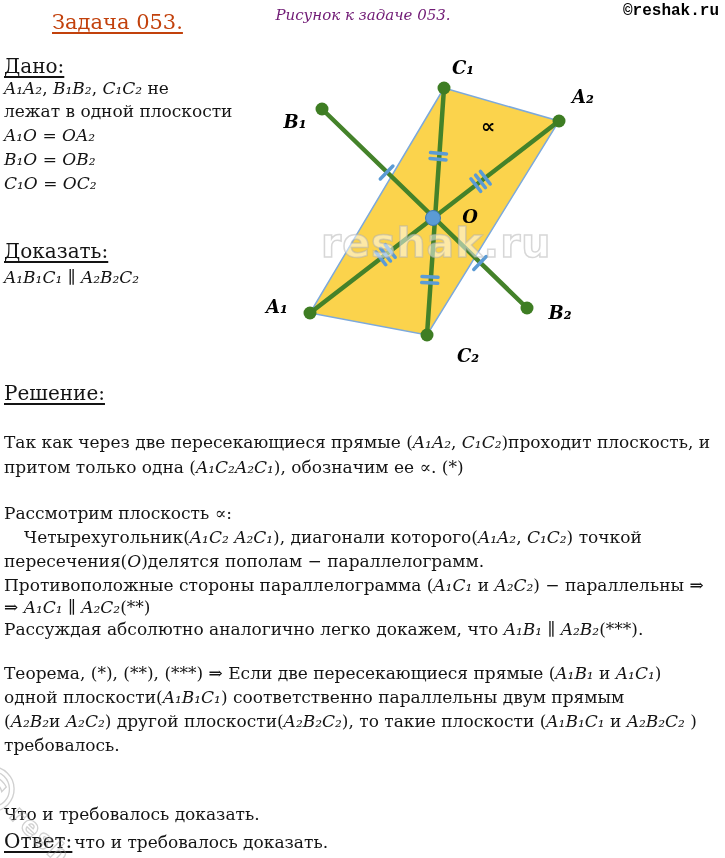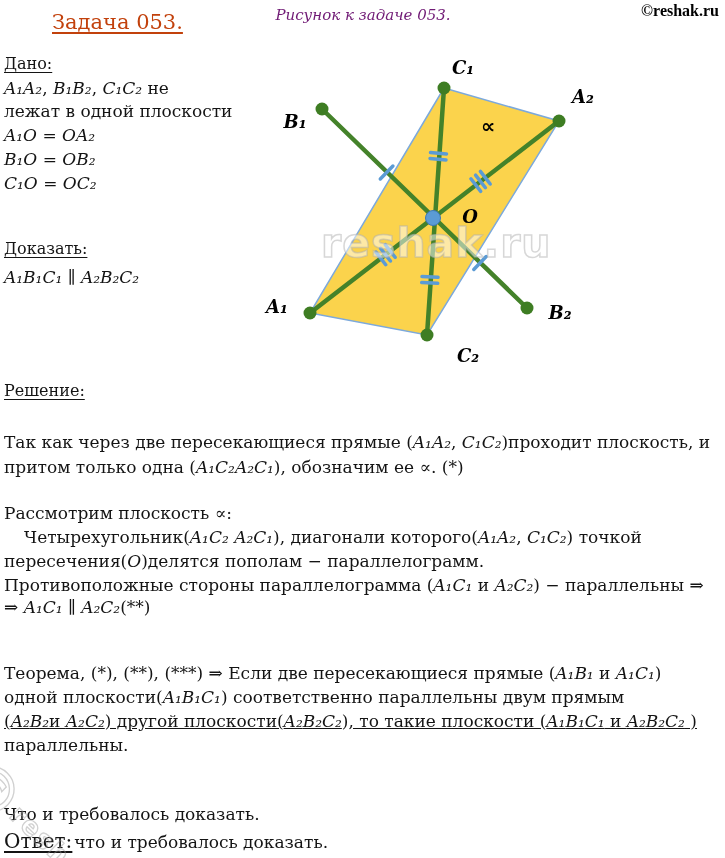--- a/index.html
+++ b/index.html
@@ -1,22 +1,22 @@
 <!DOCTYPE html>
 <html><head>
 <meta charset="utf-8">
 <style>
   html,body{margin:0;padding:0;background:#fff;}
   .page{position:relative;width:725px;height:858px;background:#ffffff;overflow:hidden;
         font-family:"DejaVu Serif","DejaVu Sans",serif;color:#141414;}
   .abs{position:absolute;}
   .title{left:4px;top:10px;font-size:21px;color:#c2410c;text-decoration:underline;text-underline-offset:3px;margin-left:48px;}
   .caption{left:243px;top:6px;width:240px;text-align:center;font-style:italic;color:#701a75;font-size:15px;}
-  .copyright{right:6px;top:2px;font-family:Liberation Serif, serif;font-weight:bold;font-size:16px;color:#000;}
-  .sec-h{font-size:16px;text-decoration:underline;text-underline-offset:3px;white-space:nowrap;}
+  .copyright{right:6px;top:2px;font-family:Liberation Mono, monospace;font-weight:bold;font-size:16px;color:#000;}
+  .sec-h{font-size:20px;text-decoration:underline;text-underline-offset:3px;white-space:nowrap;}
   .body-line{font-size:17px;white-space:nowrap;}
   .body-line i{font-family:"DejaVu Serif",serif;}
   
   .plane{stroke:#7CA9DC;stroke-width:1.5;}
   .seg{stroke:#44822A;stroke-width:4.5;stroke-linecap:round;fill:none;}
   .dot{fill:#3E7D23;}
   .odot{fill:#5B9BD5;stroke:#3E78B5;stroke-width:1;}
   .tick{stroke:#5B9BD5;stroke-width:3.5;stroke-linecap:round;}
   .lbl{font-family:"DejaVu Serif",serif;font-weight:bold;font-style:italic;font-size:18px;fill:#000;}
   .alpha{font-family:"DejaVu Sans",sans-serif;font-size:20px;font-weight:600;font-style:normal;}
@@ -100,24 +100,25 @@
   <div class="abs wm-fig">reshak.ru</div>
 
   <div class="abs sec-h" style="left:4px;top:381px;">Решение:</div>
   <div class="abs body-line mathify" style="left:4px;top:432px;">Так как через две пересекающиеся прямые  (<i>A₁</i><i>A₂</i>, <i>C₁</i><i>C₂</i>)проходит плоскость, и</div>
   <div class="abs body-line mathify" style="left:4px;top:457px;">притом только одна (<i>A₁</i><i>C₂</i><i>A₂</i><i>C₁</i>), обозначим ее  ∝. (*)</div>
   <div class="abs body-line mathify" style="left:4px;top:503px;">Рассмотрим плоскость  ∝:</div>
   <div class="abs body-line mathify" style="left:4px;top:527px;margin-left:20px;">Четырехугольник(<i>A₁</i><i>C₂</i> <i>A₂</i><i>C₁</i>), диагонали которого(<i>A₁</i><i>A₂</i>, <i>C₁</i><i>C₂</i>) точкой</div>
   <div class="abs body-line mathify" style="left:4px;top:575px;">Противоположные стороны параллелограмма (<i>A₁</i><i>C₁</i> и <i>A₂</i><i>C₂</i>) − параллельны  ⇒</div>
   <div class="abs body-line mathify" style="left:4px;top:551px;">пересечения(<i>O</i>)делятся пополам − параллелограмм.</div>
   <div class="abs body-line mathify" style="left:4px;top:597px;">⇒  <i>A₁</i><i>C₁</i> ∥ <i>A₂</i><i>C₂</i>(**)</div>
+  <div class="abs body-line mathify" style="left:4px;top:619px;">Рассуждая абсолютно аналогично легко докажем, что <i>A₁</i><i>B₁</i> ∥ <i>A₂</i><i>B₂</i>(***).</div>
   <div class="abs body-line mathify" style="left:4px;top:663px;">Теорема, (*), (**), (***) ⇒ Если две пересекающиеся прямые (<i>A₁</i><i>B₁</i> и <i>A₁</i><i>C₁</i>)</div>
   <div class="abs body-line mathify" style="left:4px;top:687px;">одной плоскости(<i>A₁</i><i>B₁</i><i>C₁</i>) соответственно параллельны двум прямым</div>
-  <div class="abs body-line mathify" style="left:4px;top:711px;text-decoration:underline;">(<i>A₂</i><i>B₂</i>и <i>A₂</i><i>C₂</i>) другой плоскости(<i>A₂</i><i>B₂</i><i>C₂</i>), то такие плоскости (<i>A₁</i><i>B₁</i><i>C₁</i> и <i>A₂</i><i>B₂</i><i>C₂</i> )</div>
-  <div class="abs body-line mathify" style="left:4px;top:735px;">параллельны.</div>
+  <div class="abs body-line mathify" style="left:4px;top:711px;">(<i>A₂</i><i>B₂</i>и <i>A₂</i><i>C₂</i>) другой плоскости(<i>A₂</i><i>B₂</i><i>C₂</i>), то такие плоскости (<i>A₁</i><i>B₁</i><i>C₁</i> и <i>A₂</i><i>B₂</i><i>C₂</i> )</div>
+  <div class="abs body-line mathify" style="left:4px;top:735px;">требовалось.</div>
 
   <div class="abs body-line" style="left:4px;top:804px;">Что и требовалось доказать.</div>
   <div class="abs body-line" style="left:4px;top:829px;">
     <span class="answer-label">Ответ:</span><span>что и требовалось доказать.</span>
   </div>
 
   <div class="abs wm-corner"><span class="big">©</span><span class="small">reshak.ru</span></div>
 
 </div>
 

